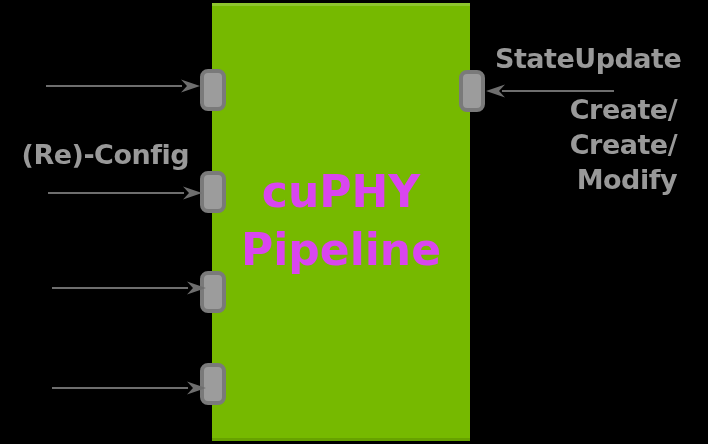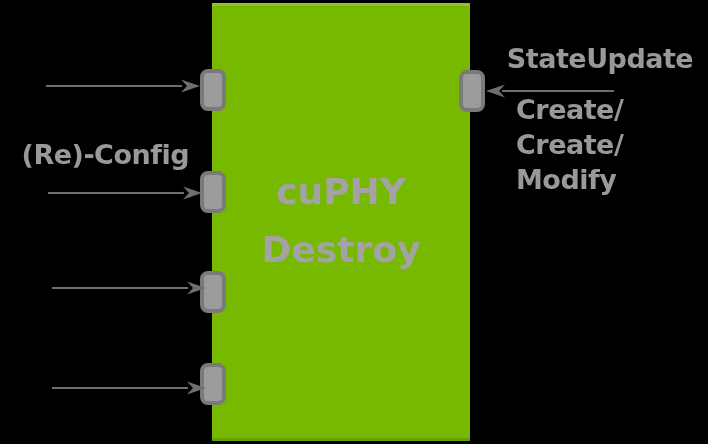--- a/index.html
+++ b/index.html
@@ -7,21 +7,21 @@
     position:relative; width:708px; height:444px; background:#000000;
     font-family:"DejaVu Sans", sans-serif; overflow:hidden;
   }
   .pipeline-box {
     position:absolute; left:212px; top:3px; width:258px; height:438px;
     background:#76b900;
     box-shadow: inset 0 3px 0 rgba(255,255,255,0.18), inset 0 -3px 0 rgba(0,0,0,0.12);
   }
   .pipeline-title {
     position:absolute; left:212px; top:163px; width:258px;
-    text-align:center; color:#a3a3a3; font-size:36px; font-weight:bold;
+    text-align:center; color:#d946ef; font-size:44px; font-weight:bold;
     line-height:58px; letter-spacing:0px;
   }
   .port {
     position:absolute; width:18px; height:34px;
     background:#9c9c9c; border:4px solid #7a7a7a; border-radius:8px;
   }
   .port-l1 { left:200px; top:69px; }
   .port-l2 { left:200px; top:171px; }
   .port-l3 { left:200px; top:271px; }
   .port-l4 { left:200px; top:363px; }
@@ -30,32 +30,32 @@
   .arrow-1 { left:44px; top:76px; }
   .arrow-2 { left:46px; top:183px; }
   .arrow-3 { left:50px; top:278px; }
   .arrow-4 { left:50px; top:378px; }
   .arrow-r { left:484px; top:81px; }
   .label {
     position:absolute; color:#999999; font-weight:bold; font-size:27px;
     letter-spacing:-0.5px;
   }
   .label-reconfig { left:14px; top:139px; width:175px; text-align:right; }
-  .label-stateupdate { left:495px; top:43px; width:210px; text-align:center; }
-  .label-lifecycle { left:516px; top:92px; width:190px; text-align:left; line-height:35px; }
+  .label-stateupdate { left:495px; top:43px; width:210px; text-align:left; }
+  .label-lifecycle { left:487px; top:92px; width:190px; text-align:right; line-height:35px; }
 </style>
 </head>
 <body>
 
 <div class="stage">
 
   <div class="pipeline-box"></div>
   <div class="pipeline-title">
     <div>cuPHY</div>
-    <div>Destroy</div>
+    <div>Pipeline</div>
   </div>
 
   <div class="port port-l1"></div>
   <div class="port port-l2"></div>
   <div class="port port-l3"></div>
   <div class="port port-l4"></div>
 
   <div class="port port-r1"></div>
 
   <svg class="arrow arrow-1" width="156" height="20" viewBox="0 0 156 20">

